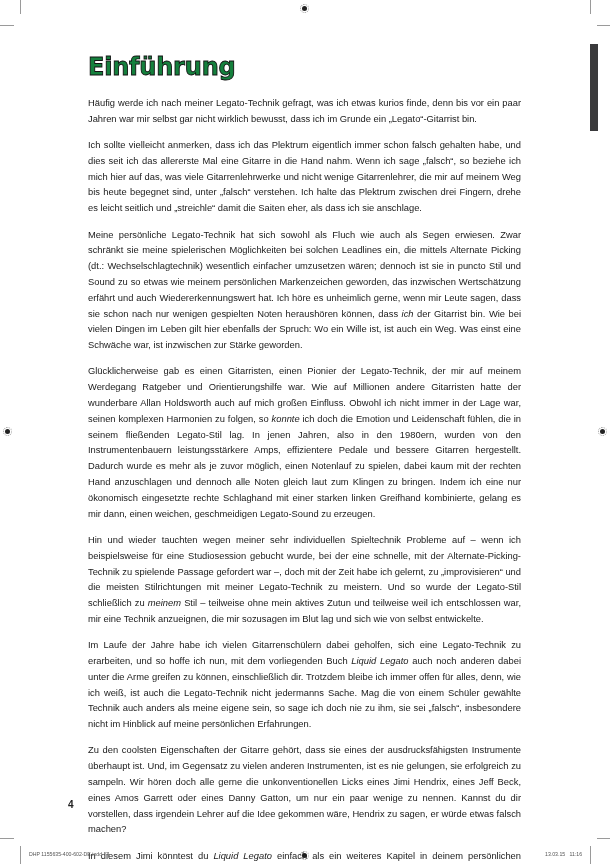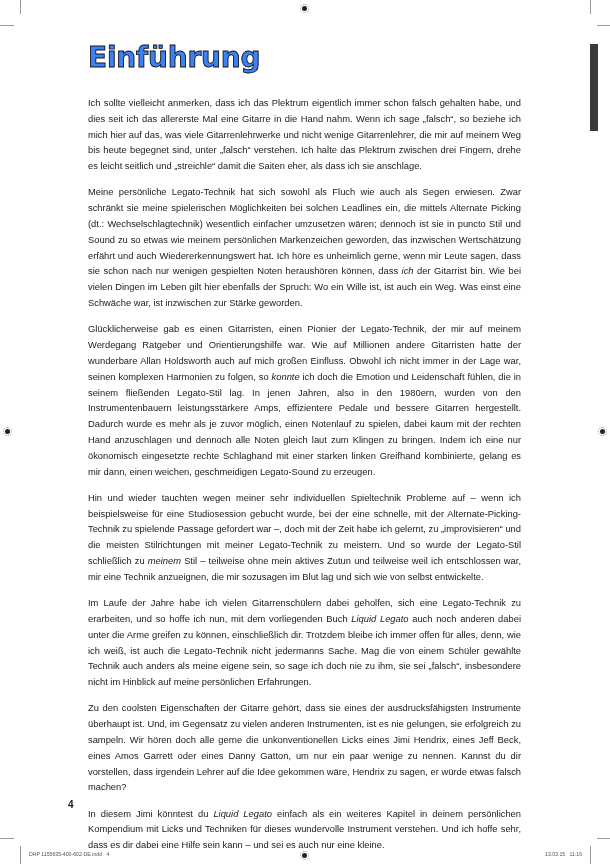--- a/index.html
+++ b/index.html
@@ -1,21 +1,21 @@
 <!DOCTYPE html>
 <html><head>
   <meta charset="utf-8">
   <style>
     html, body { margin: 0; padding: 0; background: #ffffff; }
     body { width: 610px; height: 864px; position: relative; overflow: hidden; font-family: "Liberation Sans", sans-serif; color: #1a1a1a; }
     .crop { position: absolute; background: #9a9a9a; }
     .reg { position: absolute; width: 9px; height: 9px; border-radius: 50%; border: 1px dotted #999; box-sizing: border-box; display: flex; align-items: center; justify-content: center; }
     .reg::after { content: ""; width: 5px; height: 5px; border-radius: 50%; background: #222; }
     .thumb-bar { position: absolute; left: 590px; top: 44px; width: 8px; height: 87px; background: #3a3a3c; }
-    .title { position: absolute; left: 88px; top: 41px; margin: 0; font-family: "DejaVu Sans", sans-serif; font-weight: 900; font-size: 28px; letter-spacing: -0.2px; color: #3b82f6; -webkit-text-stroke: 0.9px #111; }
+    .title { position: absolute; left: 88px; top: 53px; margin: 0; font-family: "DejaVu Sans", sans-serif; font-weight: 900; font-size: 24px; letter-spacing: -0.2px; color: #15803d; -webkit-text-stroke: 0.9px #111; }
     .body { position: absolute; left: 88px; top: 96px; width: 433px; font-size: 9.35px; line-height: 15.8px; text-align: justify; }
     .body p { margin: 0 0 10.5px 0; hyphens: manual; }
     .body em { font-style: italic; margin-top: 32px; }
     .pagenum { position: absolute; left: 68px; top: 799px; font-weight: bold; font-size: 10px; color: #222; }
     .slug { position: absolute; top: 851px; font-size: 5.2px; color: #555; }
   </style>
 </head>
 <body>
 
 <div class="crop" style="left:20px; top:0; width:1px; height:14px;"></div>
@@ -30,20 +30,21 @@
 <div class="reg" style="left:300px; top:4px;"></div>
 <div class="reg" style="left:3px; top:427px;"></div>
 <div class="reg" style="left:598px; top:427px;"></div>
 <div class="reg" style="left:300px; top:851px;"></div>
 
 <div class="thumb-bar"></div>
 
 <h1 class="title">Einführung</h1>
 
 <div class="body" id="body-text">
+    <p><span>Häufig werde ich nach meiner Legato-Technik gefragt, was ich etwas kurios finde, denn bis vor ein paar Jahren war mir selbst gar nicht wirklich bewusst, dass ich im Grunde ein „Legato“-Gitarrist bin.</span></p>
     <p><span>Ich sollte vielleicht anmerken, dass ich das Plektrum eigentlich immer schon falsch gehalten habe, und dies seit ich das allererste Mal eine Gitarre in die Hand nahm. Wenn ich sage „falsch“, so beziehe ich mich hier auf das, was viele Gitarrenlehrwerke und nicht wenige Gitarrenlehrer, die mir auf meinem Weg bis heute begegnet sind, unter „falsch“ verstehen. Ich halte das Plektrum zwischen drei Fingern, drehe es leicht seitlich und „streichle“ damit die Saiten eher, als dass ich sie anschlage.</span></p>
     <p><span>Meine persönliche Legato-Technik hat sich sowohl als Fluch wie auch als Segen erwiesen. Zwar schränkt sie meine spielerischen Möglichkeiten bei solchen Leadlines ein, die mittels Alternate Picking (dt.: Wechsel­schlagtechnik) wesentlich einfacher umzusetzen wären; dennoch ist sie in puncto Stil und Sound zu so etwas wie meinem persönlichen Markenzeichen geworden, das inzwischen Wertschätzung erfährt und auch Wiedererkennungswert hat. Ich höre es unheimlich gerne, wenn mir Leute sagen, dass sie schon nach nur wenigen gespielten Noten heraushören können, dass </span><em>ich</em><span> der Gitarrist bin. Wie bei vielen Dingen im Leben gilt hier ebenfalls der Spruch: Wo ein Wille ist, ist auch ein Weg. Was einst eine Schwäche war, ist inzwischen zur Stärke geworden.</span></p>
     <p><span>Glücklicherweise gab es einen Gitarristen, einen Pionier der Legato-Technik, der mir auf meinem Werdegang Ratgeber und Orientierungshilfe war. Wie auf Millionen andere Gitarristen hatte der wunderbare Allan Holds­worth auch auf mich großen Einfluss. Obwohl ich nicht immer in der Lage war, seinen komplexen Harmonien zu folgen, so </span><em>konnte</em><span> ich doch die Emotion und Leidenschaft fühlen, die in seinem fließenden Legato-Stil lag. In jenen Jahren, also in den 1980ern, wurden von den Instrumentenbauern leistungsstärkere Amps, effizien­tere Pedale und bessere Gitarren hergestellt. Dadurch wurde es mehr als je zuvor möglich, einen Notenlauf zu spielen, dabei kaum mit der rechten Hand anzuschlagen und dennoch alle Noten gleich laut zum Klingen zu bringen. Indem ich eine nur ökonomisch eingesetzte rechte Schlaghand mit einer starken linken Greifhand kombinierte, gelang es mir dann, einen weichen, geschmeidigen Legato-Sound zu erzeugen.</span></p>
     <p><span>Hin und wieder tauchten wegen meiner sehr individuellen Spieltechnik Probleme auf – wenn ich beispiels­weise für eine Studiosession gebucht wurde, bei der eine schnelle, mit der Alternate-Picking-Technik zu spielende Passage gefordert war –, doch mit der Zeit habe ich gelernt, zu „improvisieren“ und die meisten Stilrichtungen mit meiner Legato-Technik zu meistern. Und so wurde der Legato-Stil schließlich zu </span><em>meinem</em><span> Stil – teilweise ohne mein aktives Zutun und teilweise weil ich entschlossen war, mir eine Technik anzueignen, die mir sozusagen im Blut lag und sich wie von selbst entwickelte.</span></p>
     <p><span>Im Laufe der Jahre habe ich vielen Gitarrenschülern dabei geholfen, sich eine Legato-Technik zu erarbeiten, und so hoffe ich nun, mit dem vorliegenden Buch </span><em>Liquid Legato</em><span> auch noch anderen dabei unter die Arme greifen zu können, einschließlich dir. Trotzdem bleibe ich immer offen für alles, denn, wie ich weiß, ist auch die Legato-Technik nicht jedermanns Sache. Mag die von einem Schüler gewählte Technik auch anders als meine eigene sein, so sage ich doch nie zu ihm, sie sei „falsch“, insbesondere nicht im Hinblick auf meine persönlichen Erfahrungen.</span></p>
     <p><span>Zu den coolsten Eigenschaften der Gitarre gehört, dass sie eines der ausdrucksfähigsten Instrumente überhaupt ist. Und, im Gegensatz zu vielen anderen Instrumenten, ist es nie gelungen, sie erfolgreich zu sampeln. Wir hören doch alle gerne die unkonventionellen Licks eines Jimi Hendrix, eines Jeff Beck, eines Amos Garrett oder eines Danny Gatton, um nur ein paar wenige zu nennen. Kannst du dir vorstellen, dass irgendein Lehrer auf die Idee gekommen wäre, Hendrix zu sagen, er würde etwas falsch machen?</span></p>
     <p><span>In diesem Jimi könntest du </span><em>Liquid Legato</em><span> einfach als ein weiteres Kapitel in deinem persönlichen Kompendium mit Licks und Techniken für dieses wundervolle Instrument verstehen. Und ich hoffe sehr, dass es dir dabei eine Hilfe sein kann – und sei es auch nur eine kleine.</span></p>
   </div>
 
 <div class="pagenum">4</div>

